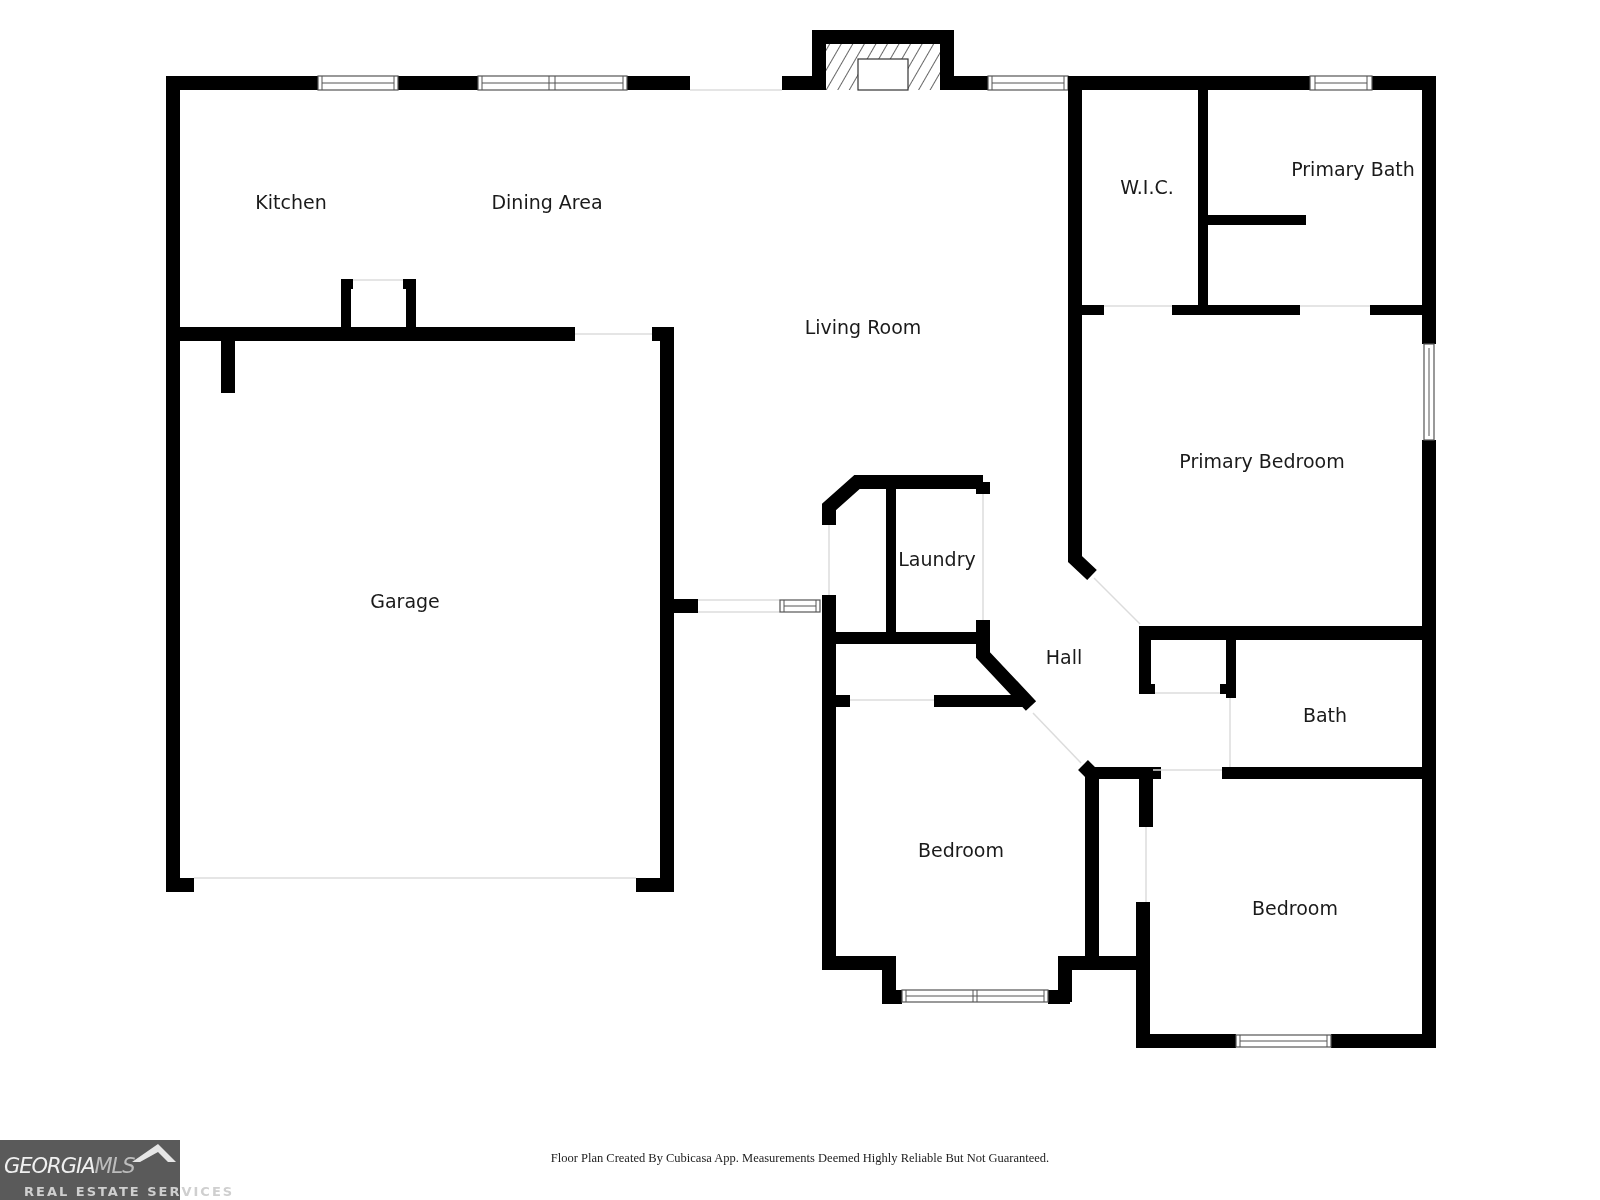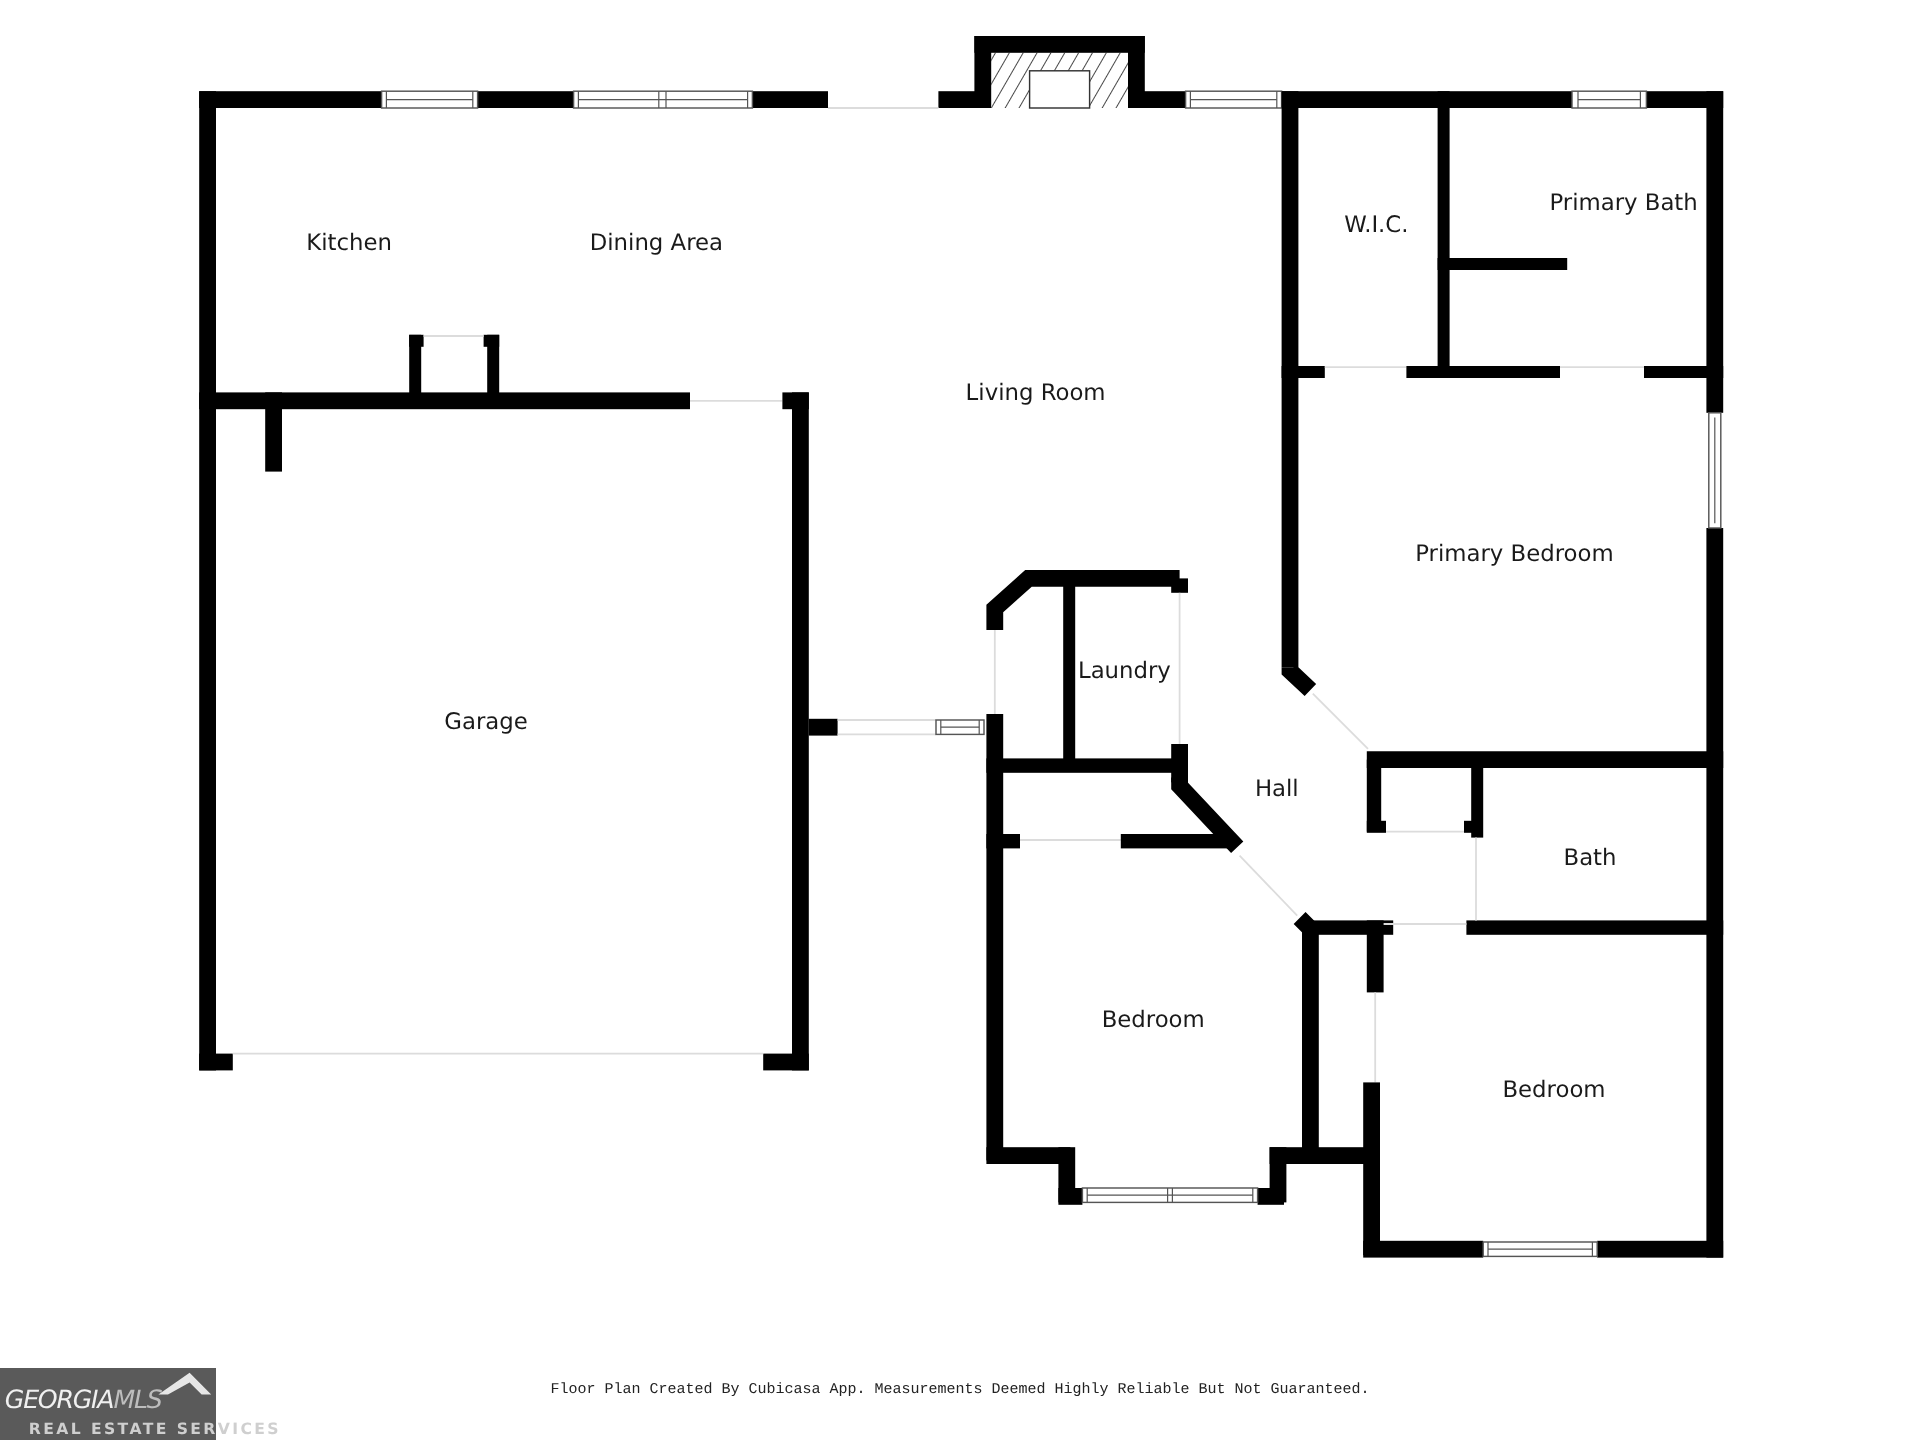--- a/index.html
+++ b/index.html
@@ -5,21 +5,21 @@
   html, body { margin: 0; padding: 0; background: #ffffff; }
   body { width: 1600px; height: 1200px; position: relative; overflow: hidden;
          font-family: "DejaVu Sans", "Liberation Sans", sans-serif; }
   #plan { position: absolute; left: 0; top: 0; width: 1600px; height: 1200px; }
   .wall { fill: #000000; }
   .wallpath { fill: none; stroke: #000000; stroke-width: 14; stroke-linejoin: miter; stroke-linecap: butt; }
   .opening { stroke: #dcdcdc; stroke-width: 1.5; fill: none; }
   .win { fill: #ffffff; stroke: #555555; stroke-width: 1.2; }
   .room-label { font-family: "DejaVu Sans", "Liberation Sans", sans-serif; font-size: 19px; fill: #1a1a1a; text-anchor: middle; dominant-baseline: middle; }
   .footer-note { position: absolute; left: 0; width: 1600px; top: 1151px; text-align: center;
-                 font-family: Liberation Mono, monospace; font-size: 12.5px; color: #222222; }
+                 font-family: Liberation Serif, serif; font-size: 12.5px; color: #222222; }
   .logo { position: absolute; left: 0; top: 1140px; width: 180px; height: 60px; background: #5a5a5a; }
   .logo-main { position: absolute; left: 4px; top: 14px; font-family: "DejaVu Sans", "Liberation Sans", sans-serif;
                font-size: 21px; letter-spacing: -1px; color: #f0f0f0; white-space: nowrap; font-style: italic; }
   .logo-main .mls { color: #bdbdbd; }
   .logo-sub { position: absolute; left: 24px; top: 44px; font-family: "DejaVu Sans", "Liberation Sans", sans-serif;
               font-size: 13px; letter-spacing: 2px; color: #cfcfcf; font-weight: bold; white-space: nowrap; }
   .logo-roof { position: absolute; left: 128px; top: 2px; }
 </style>
 </head>
 <body>

